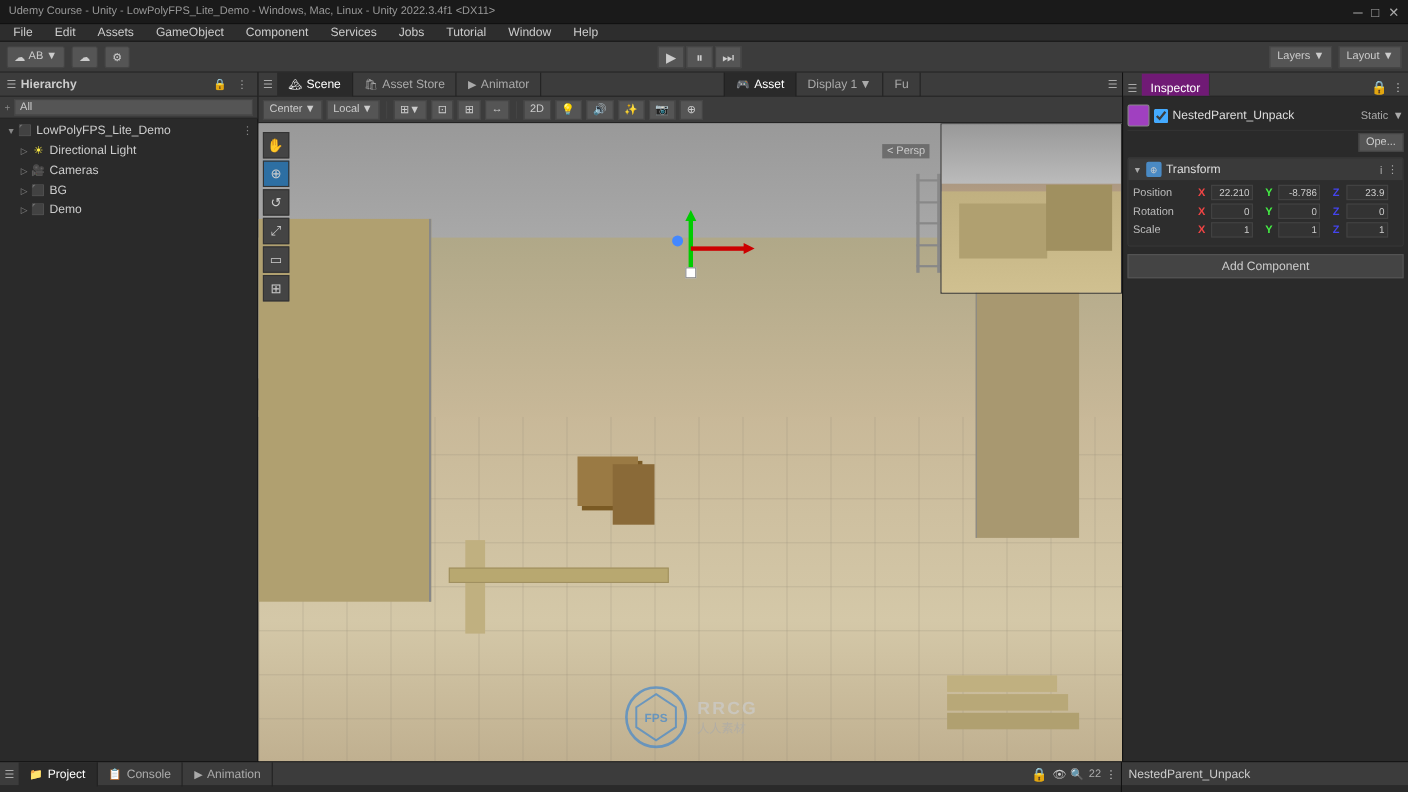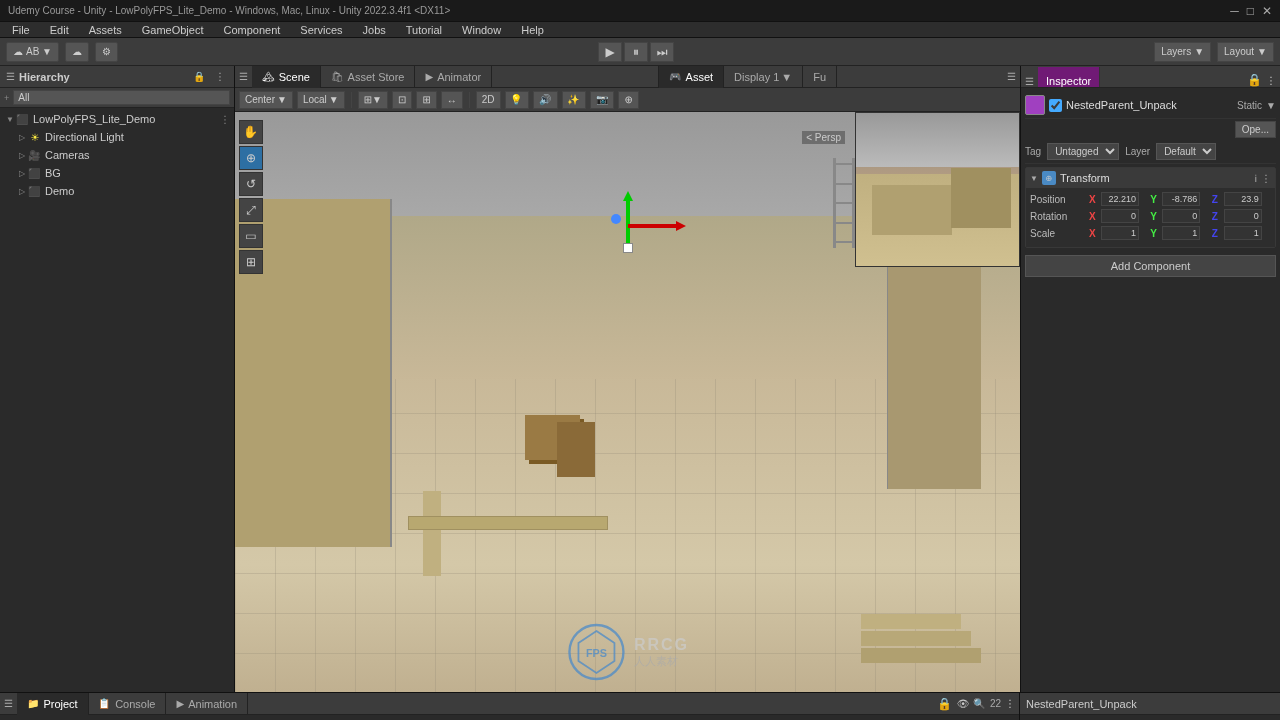--- a/index.html
+++ b/index.html
@@ -806,30 +806,20 @@
       </div>
 
       
       <div style="display:flex; justify-content:flex-end; padding:2px 0;">
         <button class="open-btn">Ope...</button>
       </div>
 
       
 
       
-      <div class="tag-layer-row">
-        <span class="tag-label">Tag</span>
-        <select class="tag-dropdown">
-          <option>Untagged</option>
-        </select>
-        <span class="tag-label">Layer</span>
-        <select class="tag-dropdown">
-          <option>Default</option>
-        </select>
-      </div>
 
       
       <div class="component-block">
         <div class="component-header">
           <span class="comp-arrow">▼</span>
           <div class="comp-icon">⊕</div>
           <span class="comp-name">Transform</span>
           <span style="font-size:10px; color:#aaa; cursor:pointer;">ℹ</span>
           <span style="font-size:10px; color:#aaa; cursor:pointer;">⋮</span>
         </div>

